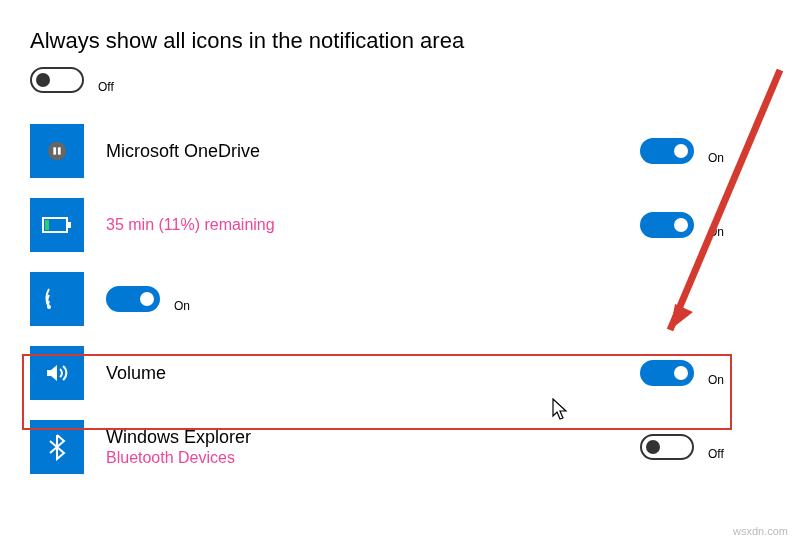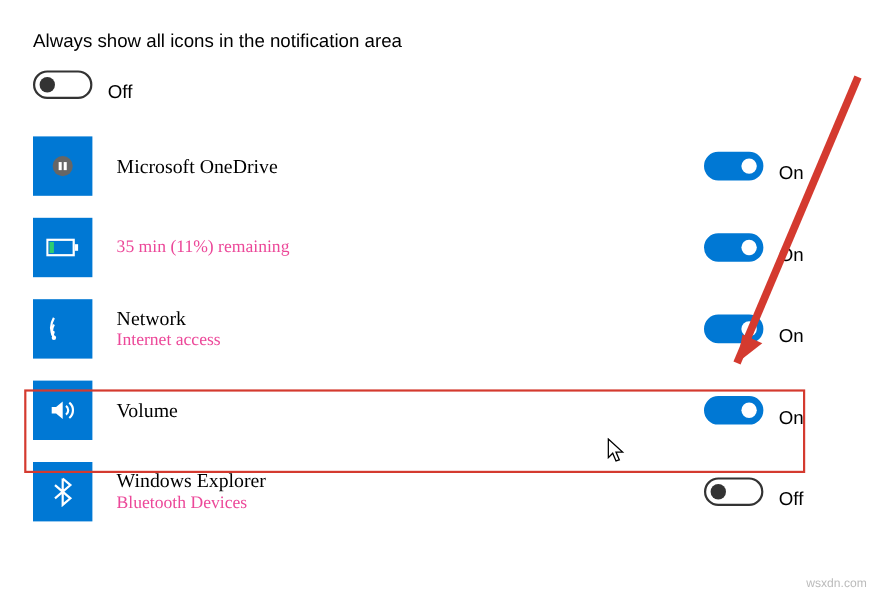--- a/index.html
+++ b/index.html
@@ -6,21 +6,21 @@
     body {
       font-family: "Segoe UI", Arial, sans-serif;
       background: #fff;
       width: 800px;
       height: 541px;
       position: relative;
       padding: 28px 30px;
       color: #000;
     }
     .header-label {
-      font-size: 17px;
+      font-size: 22px;
       font-weight: 400;
       margin-bottom: 12px;
     }
     .toggle-row {
       display: flex;
       align-items: center;
       gap: 14px;
       margin-bottom: 20px;
     }
     .toggle {
@@ -46,21 +46,21 @@
       top: 50%;
       transform: translateY(-50%);
       left: 4px;
     }
     .toggle.on .knob {
       background: #fff;
       left: auto;
       right: 4px;
     }
     .toggle-label {
-      font-size: 17px;
+      font-size: 12px;
       margin-top: 14px;
     }
     .list-item {
       display: flex;
       align-items: center;
       gap: 22px;
       padding: 10px 0;
       position: relative;
     }
     .icon-tile {
@@ -71,21 +71,20 @@
       align-items: center;
       justify-content: center;
       flex-shrink: 0;
       color: #fff;
     }
     .text-col {
       flex: 1;
       display: flex;
       flex-direction: column;
       gap: 1px;
-      font-family: Liberation Serif, serif;
     }
     .title {
       font-size: 18px;
       color: #000;
     }
     .subtitle {
       font-size: 16px;
       color: #ec4899;
     }
     .right-col {
@@ -168,24 +167,20 @@
 
 <div class="list-item">
   <div class="icon-tile">
     <svg width="28" height="28" viewBox="0 0 28 28">
         <path d="M6 22 A18 18 0 0 1 6 4" fill="none" stroke="#fff" stroke-width="2"></path>
         <path d="M6 22 A12 12 0 0 1 6 10" fill="none" stroke="#fff" stroke-width="2"></path>
         <path d="M6 22 A6 6 0 0 1 6 16" fill="none" stroke="#fff" stroke-width="2"></path>
         <circle cx="6" cy="22" r="2" fill="#fff"></circle>
       </svg>
   </div>
-  <div class="text-col">
-    <span class="title">Network</span>
-    <span class="subtitle">Internet access</span>
-  </div>
   <div class="right-col">
     <div class="toggle on">
         <div class="knob"></div>
       </div>
     <span class="toggle-label">On</span>
   </div>
 </div>
 
 <div class="list-item" id="volume-row">
   <div class="icon-tile">

